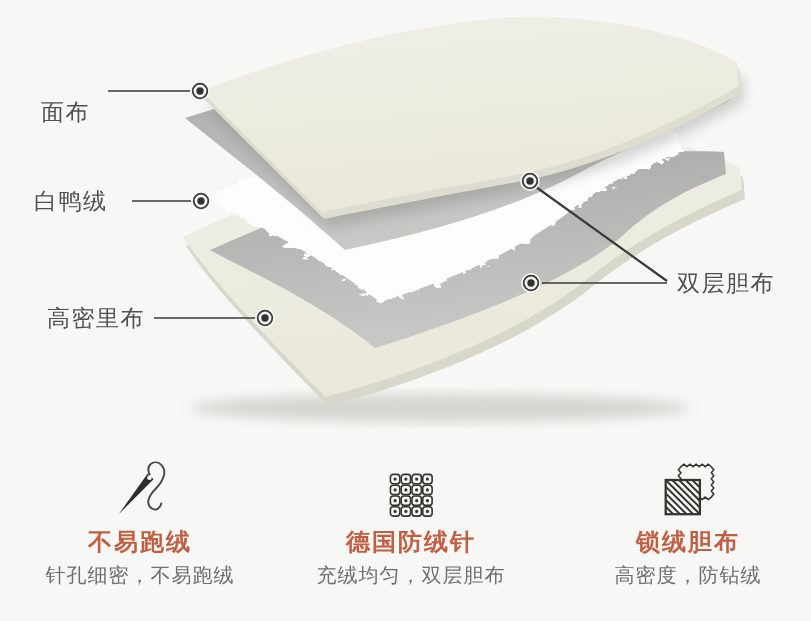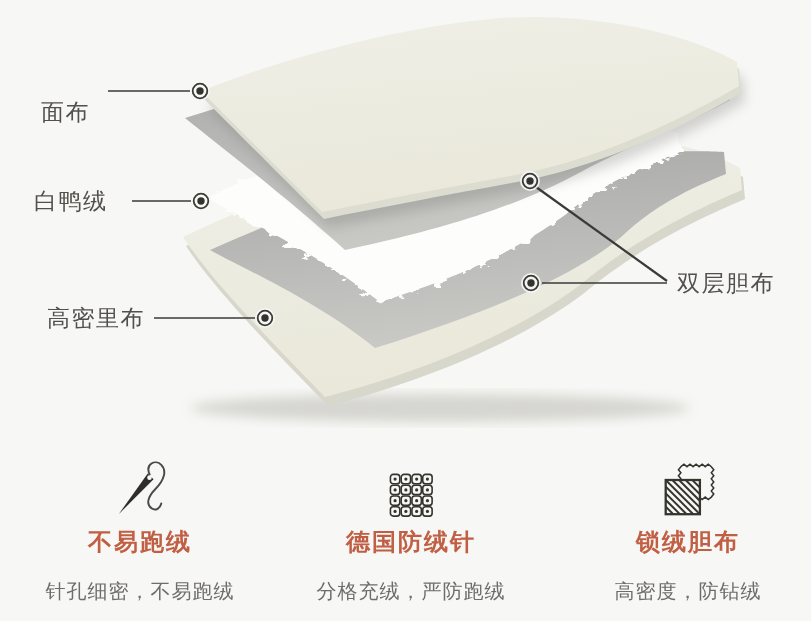--- a/index.html
+++ b/index.html
@@ -28,21 +28,21 @@
     height:62px;margin-top:8px;
     display:flex;align-items:flex-end;justify-content:center;
   }
   .feature .title{
     margin-top:8px;
     font-size:24px;font-weight:bold;
     letter-spacing:2px;
     color:#c05f43;
   }
   .feature .subtitle{
-    margin-top:20px;
+    margin-top:4px;
     font-size:20px;
     letter-spacing:1px;
     color:#6f6d6a;
   }
   .col-1{left:10px;}
   .col-2{left:281px;}
   .col-3{left:558px;}
 </style>
 </head>
 <body>
@@ -197,21 +197,21 @@
               <circle cx="29.5" cy="29.5" r="1.7"></circle>
               <circle cx="41" cy="29.5" r="1.7"></circle>
             <circle cx="6.5" cy="41" r="1.7"></circle>
               <circle cx="18" cy="41" r="1.7"></circle>
               <circle cx="29.5" cy="41" r="1.7"></circle>
               <circle cx="41" cy="41" r="1.7"></circle>
           </g>
         </svg>
       </div>
       <div class="title">德国防绒针</div>
-      <div class="subtitle">分格充绒，严防跑绒</div>
+      <div class="subtitle">充绒均匀，双层胆布</div>
     </div>
 
     <div class="feature col-3">
       <div class="icon-box">
         <svg width="57" height="57" viewBox="0 0 60 60">
           <defs>
             <clipPath id="swatchClip">
                 <rect x="6" y="20" width="36" height="36"></rect>
               </clipPath>
           </defs>

